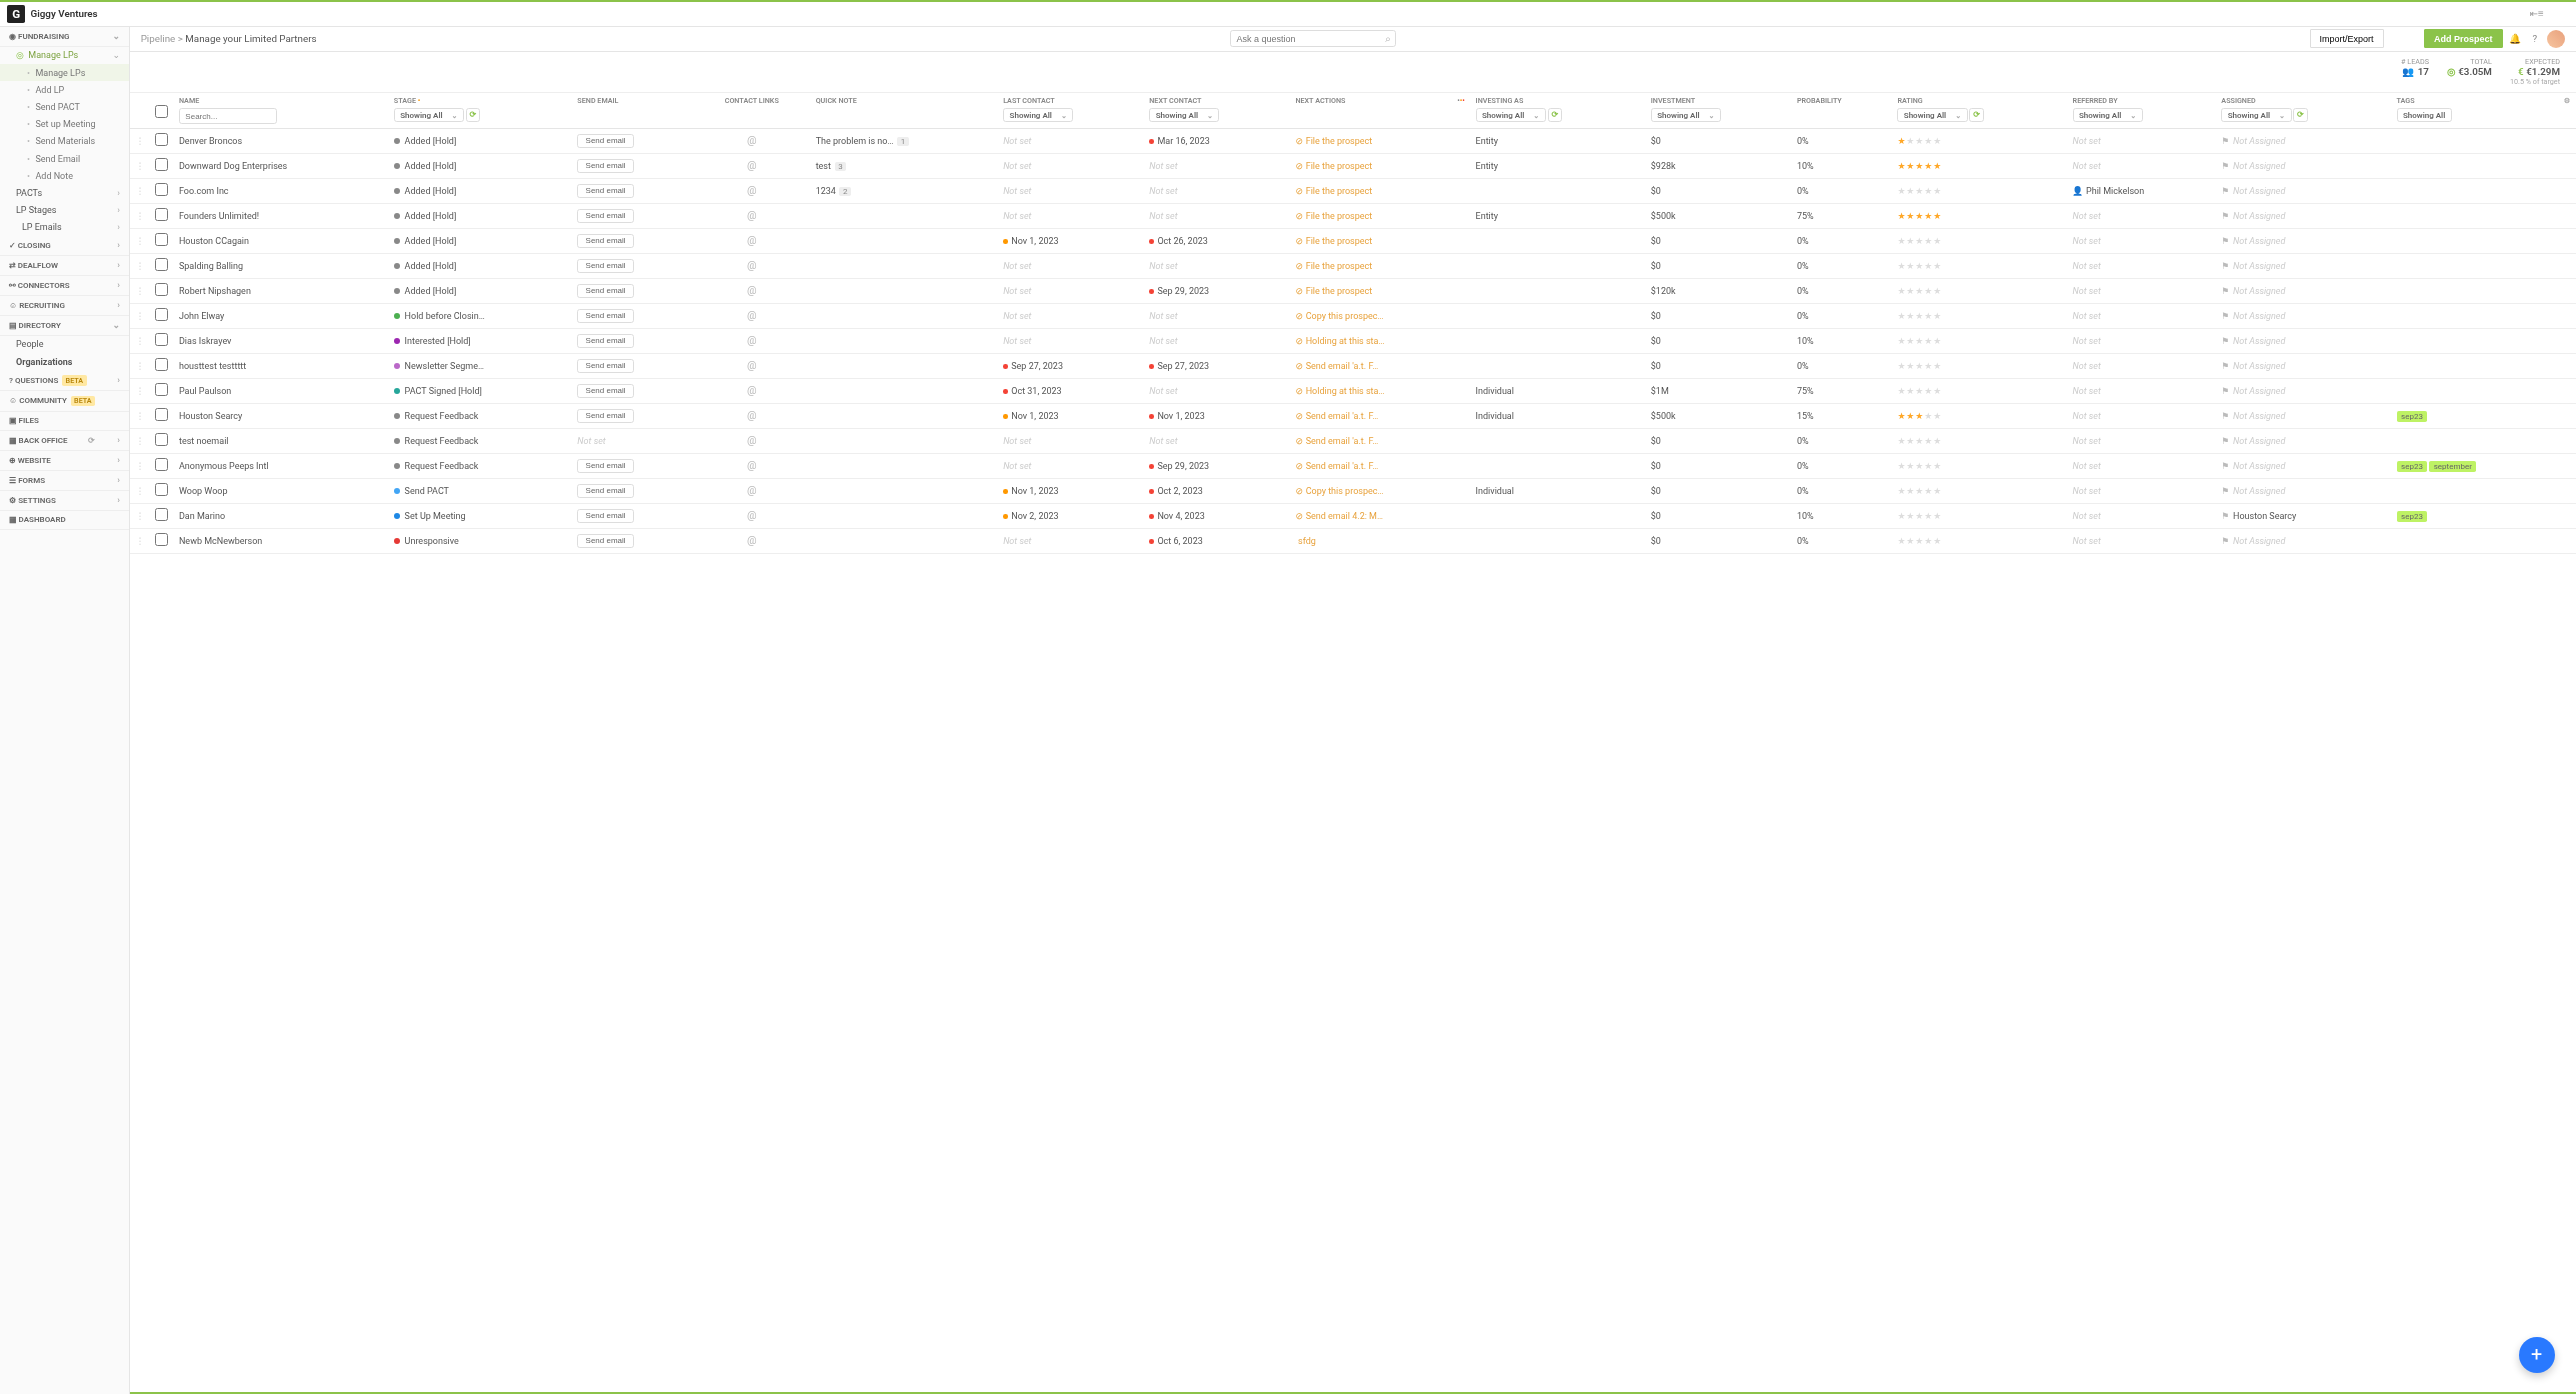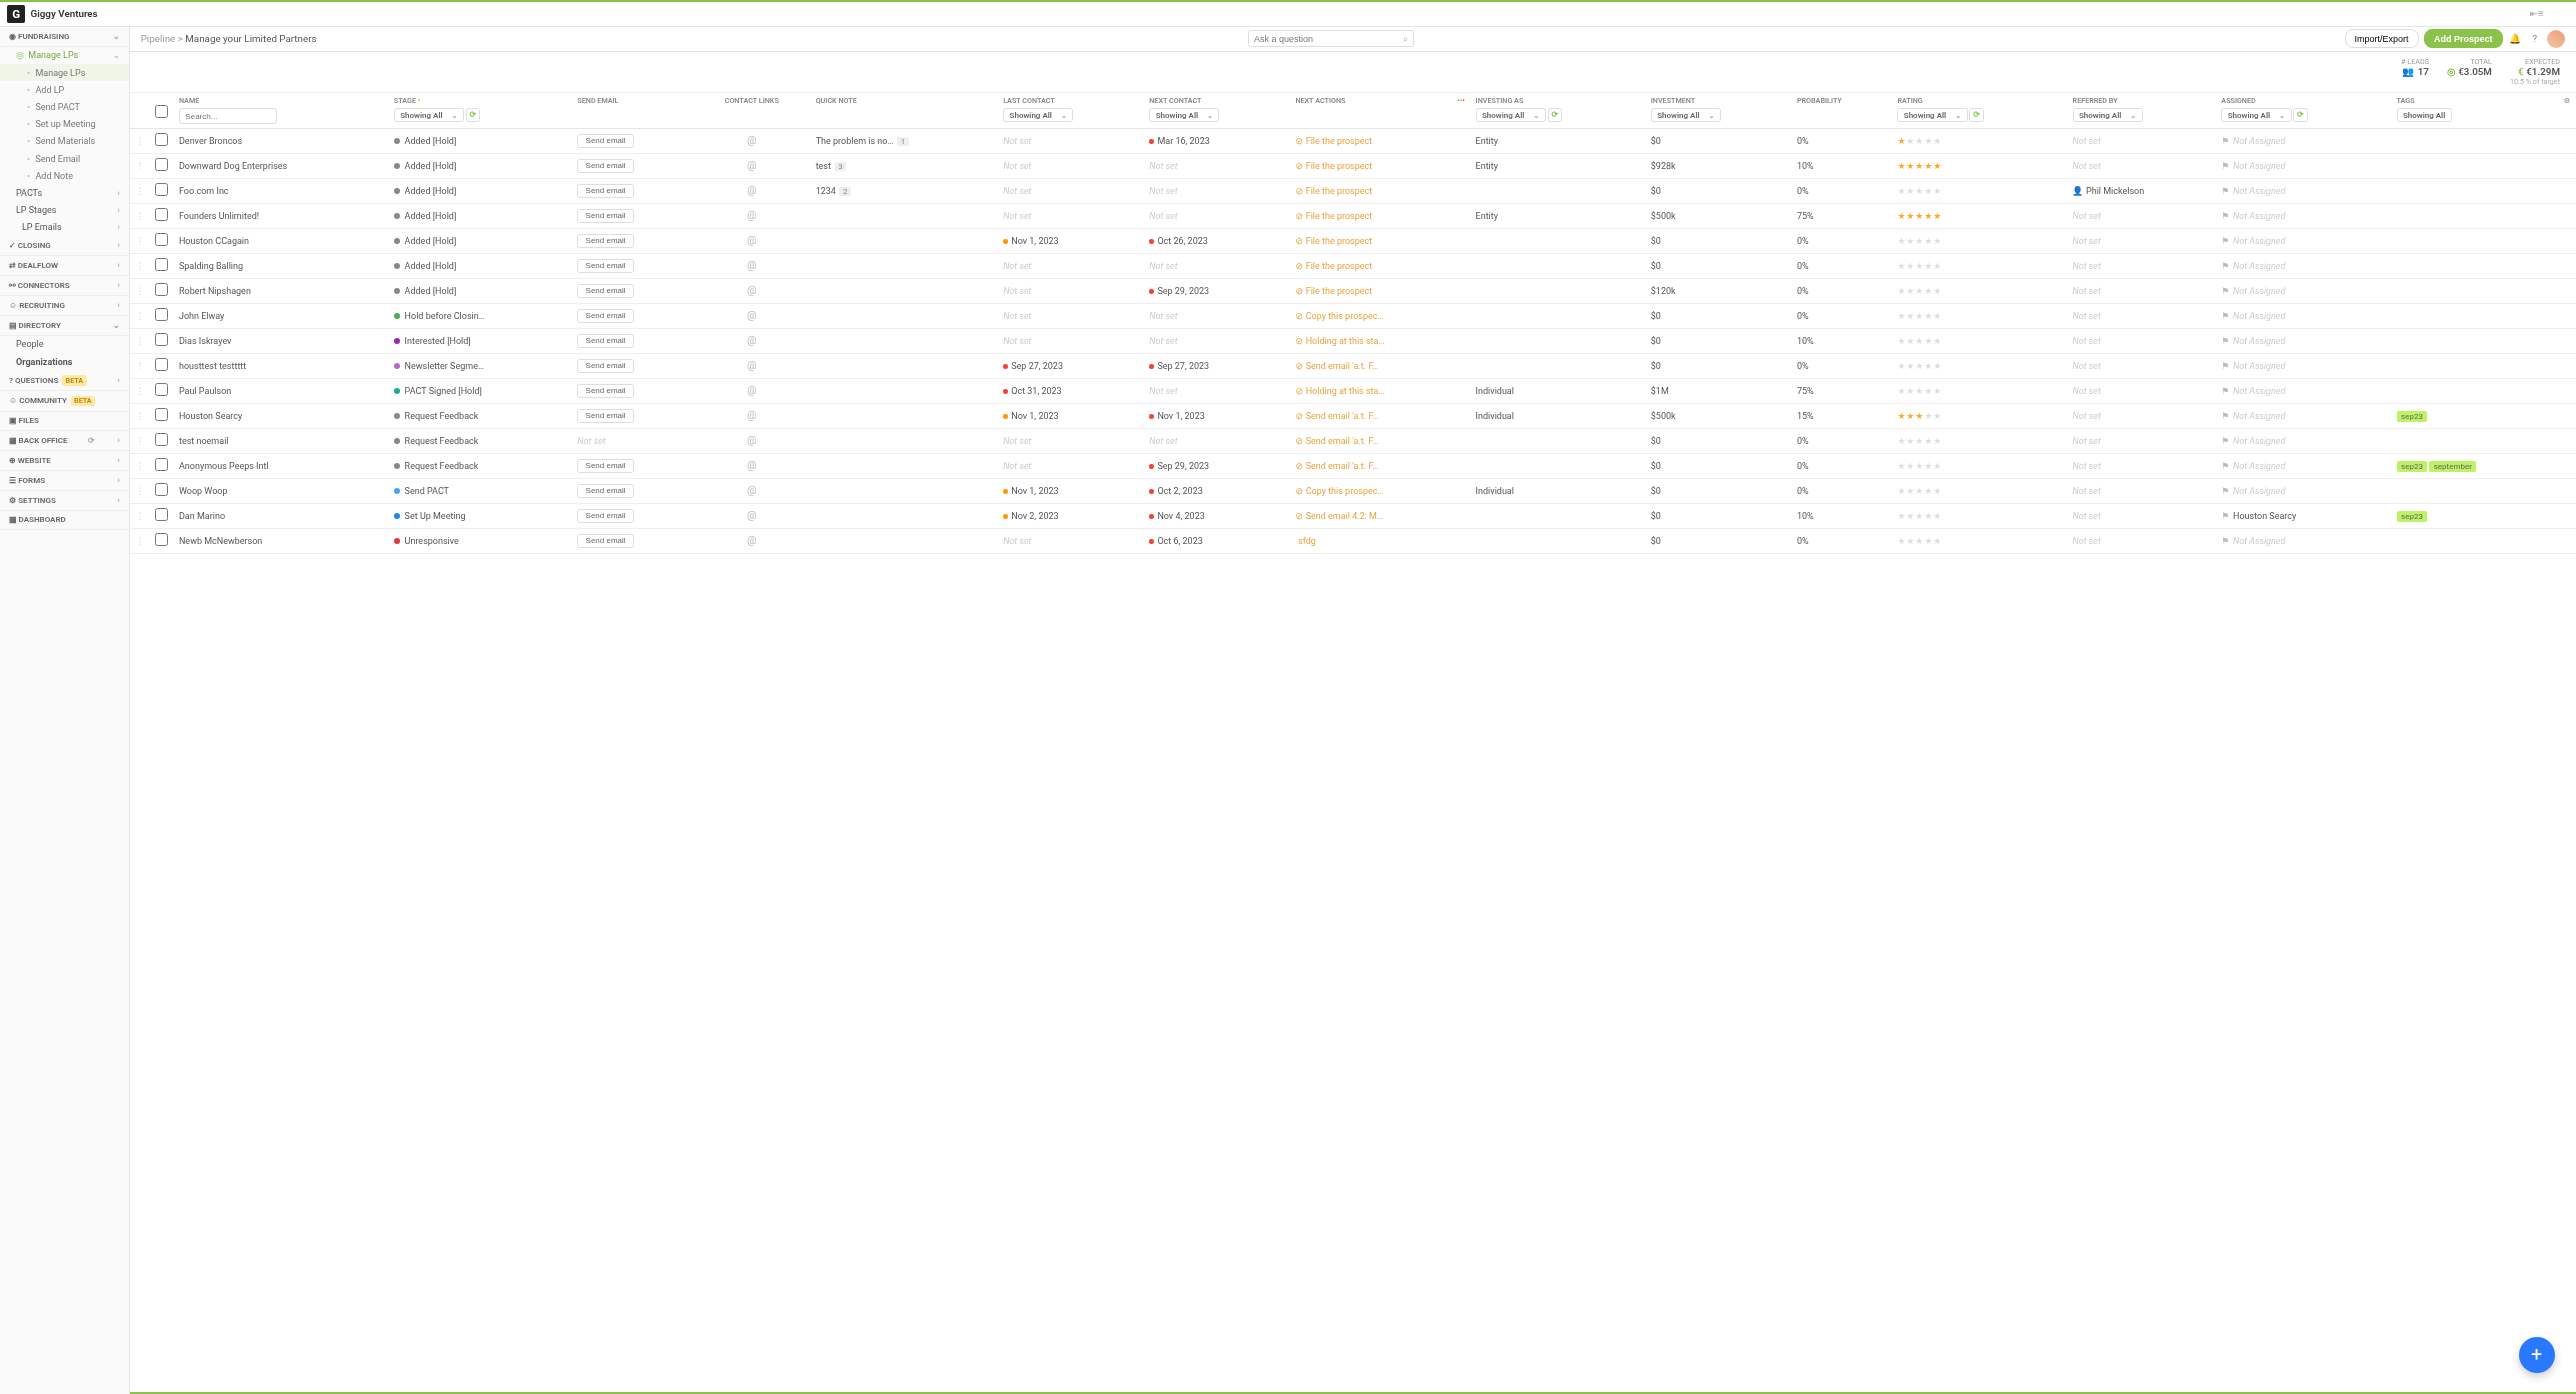--- a/index.html
+++ b/index.html
@@ -27,22 +27,22 @@
 .badge-beta { background: #ffe8a3; color: #b8860b; font-size: 7.2px; padding: 0.9px 3.6px; border-radius: 1.8px; margin-left: 3.6px; font-weight: 600; }
 
 
 .content-top { display: flex; align-items: center; height: 25px; border-bottom: 0.9px solid #e5e5e5; padding: 0 10.7px; }
 .breadcrumb { font-size: 9.8px; color: #999; }
 .breadcrumb .current { color: #555; }
 .search-box { margin-left: auto; margin-right: auto; width: 166px; position: relative; }
 .search-box input { width: 100%; padding: 2.7px 5.4px; border: 0.9px solid #ddd; border-radius: 2.7px; font-size: 9px; }
 .search-box .search-ic { position: absolute; right: 5.4px; top: 2.7px; color: #aaa; }
 .top-actions { display: flex; align-items: center; gap: 5.4px; }
-.btn { padding: 3.6px 9px; border-radius: 8px; font-size: 9px; cursor: pointer; border: 0.9px solid #ddd; background: #fff; }
-.btn-primary { background: #8bc34a; color: #fff; border-color: #8bc34a; font-weight: 600; }
+.btn { padding: 3.6px 9px; border-radius: 1px; font-size: 9px; cursor: pointer; border: 0.9px solid #ddd; background: #fff; }
+.btn-primary { background: #8bc34a; color: #fff; border-color: #8bc34a; font-weight: 600; margin-left: 35px; }
 .top-icon { width: 14.3px; height: 14.3px; display: flex; align-items: center; justify-content: center; color: #888; cursor: pointer; }
 .avatar { width: 18px; height: 18px; border-radius: 50%; background: linear-gradient(45deg, #f7c59f, #e8a07c); }
 
 
 .stats-row { display: flex; justify-content: flex-end; padding: 5.4px 16px; gap: 18px; font-size: 8px; color: #999; border-bottom: 0.9px solid #eee; }
 .stat { text-align: right; }
 .stat .label { font-size: 7.2px; text-transform: uppercase; }
 .stat .value { font-size: 9.8px; color: #555; font-weight: 600; }
 .stat .value .ic { color: #8bc34a; margin-right: 2.7px; }
 .stat .sub { font-size: 7.2px; color: #aaa; }

